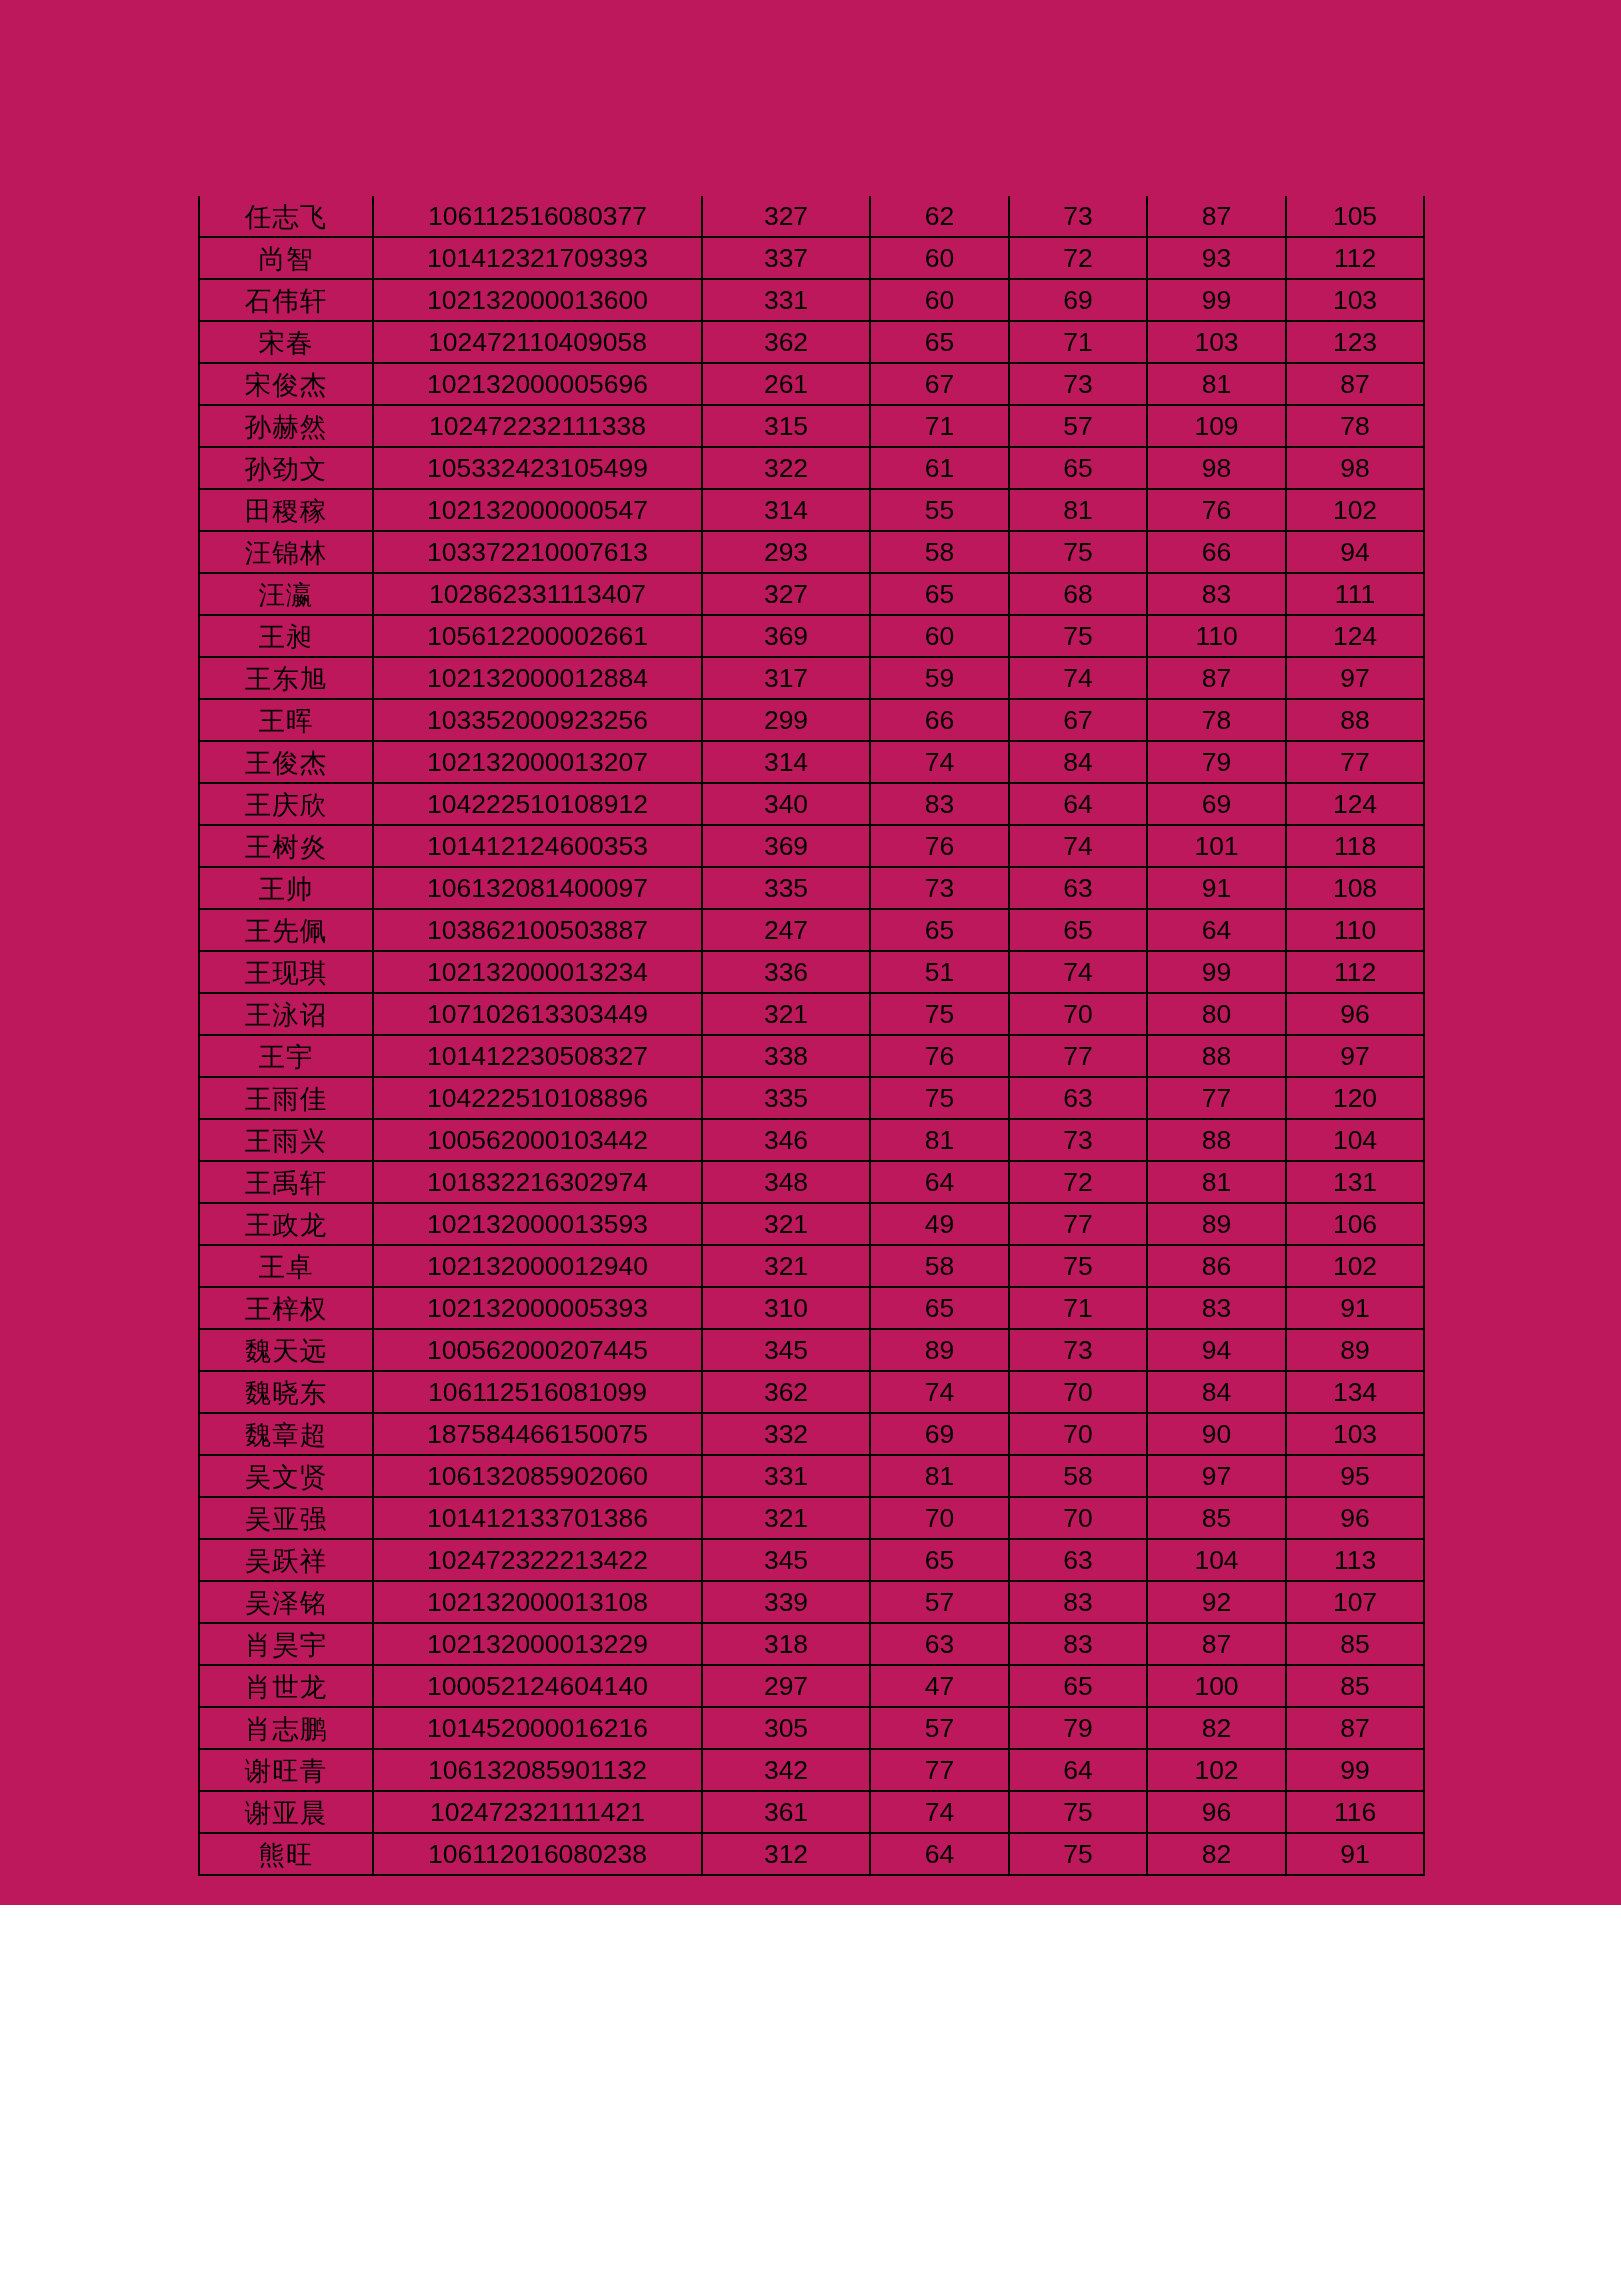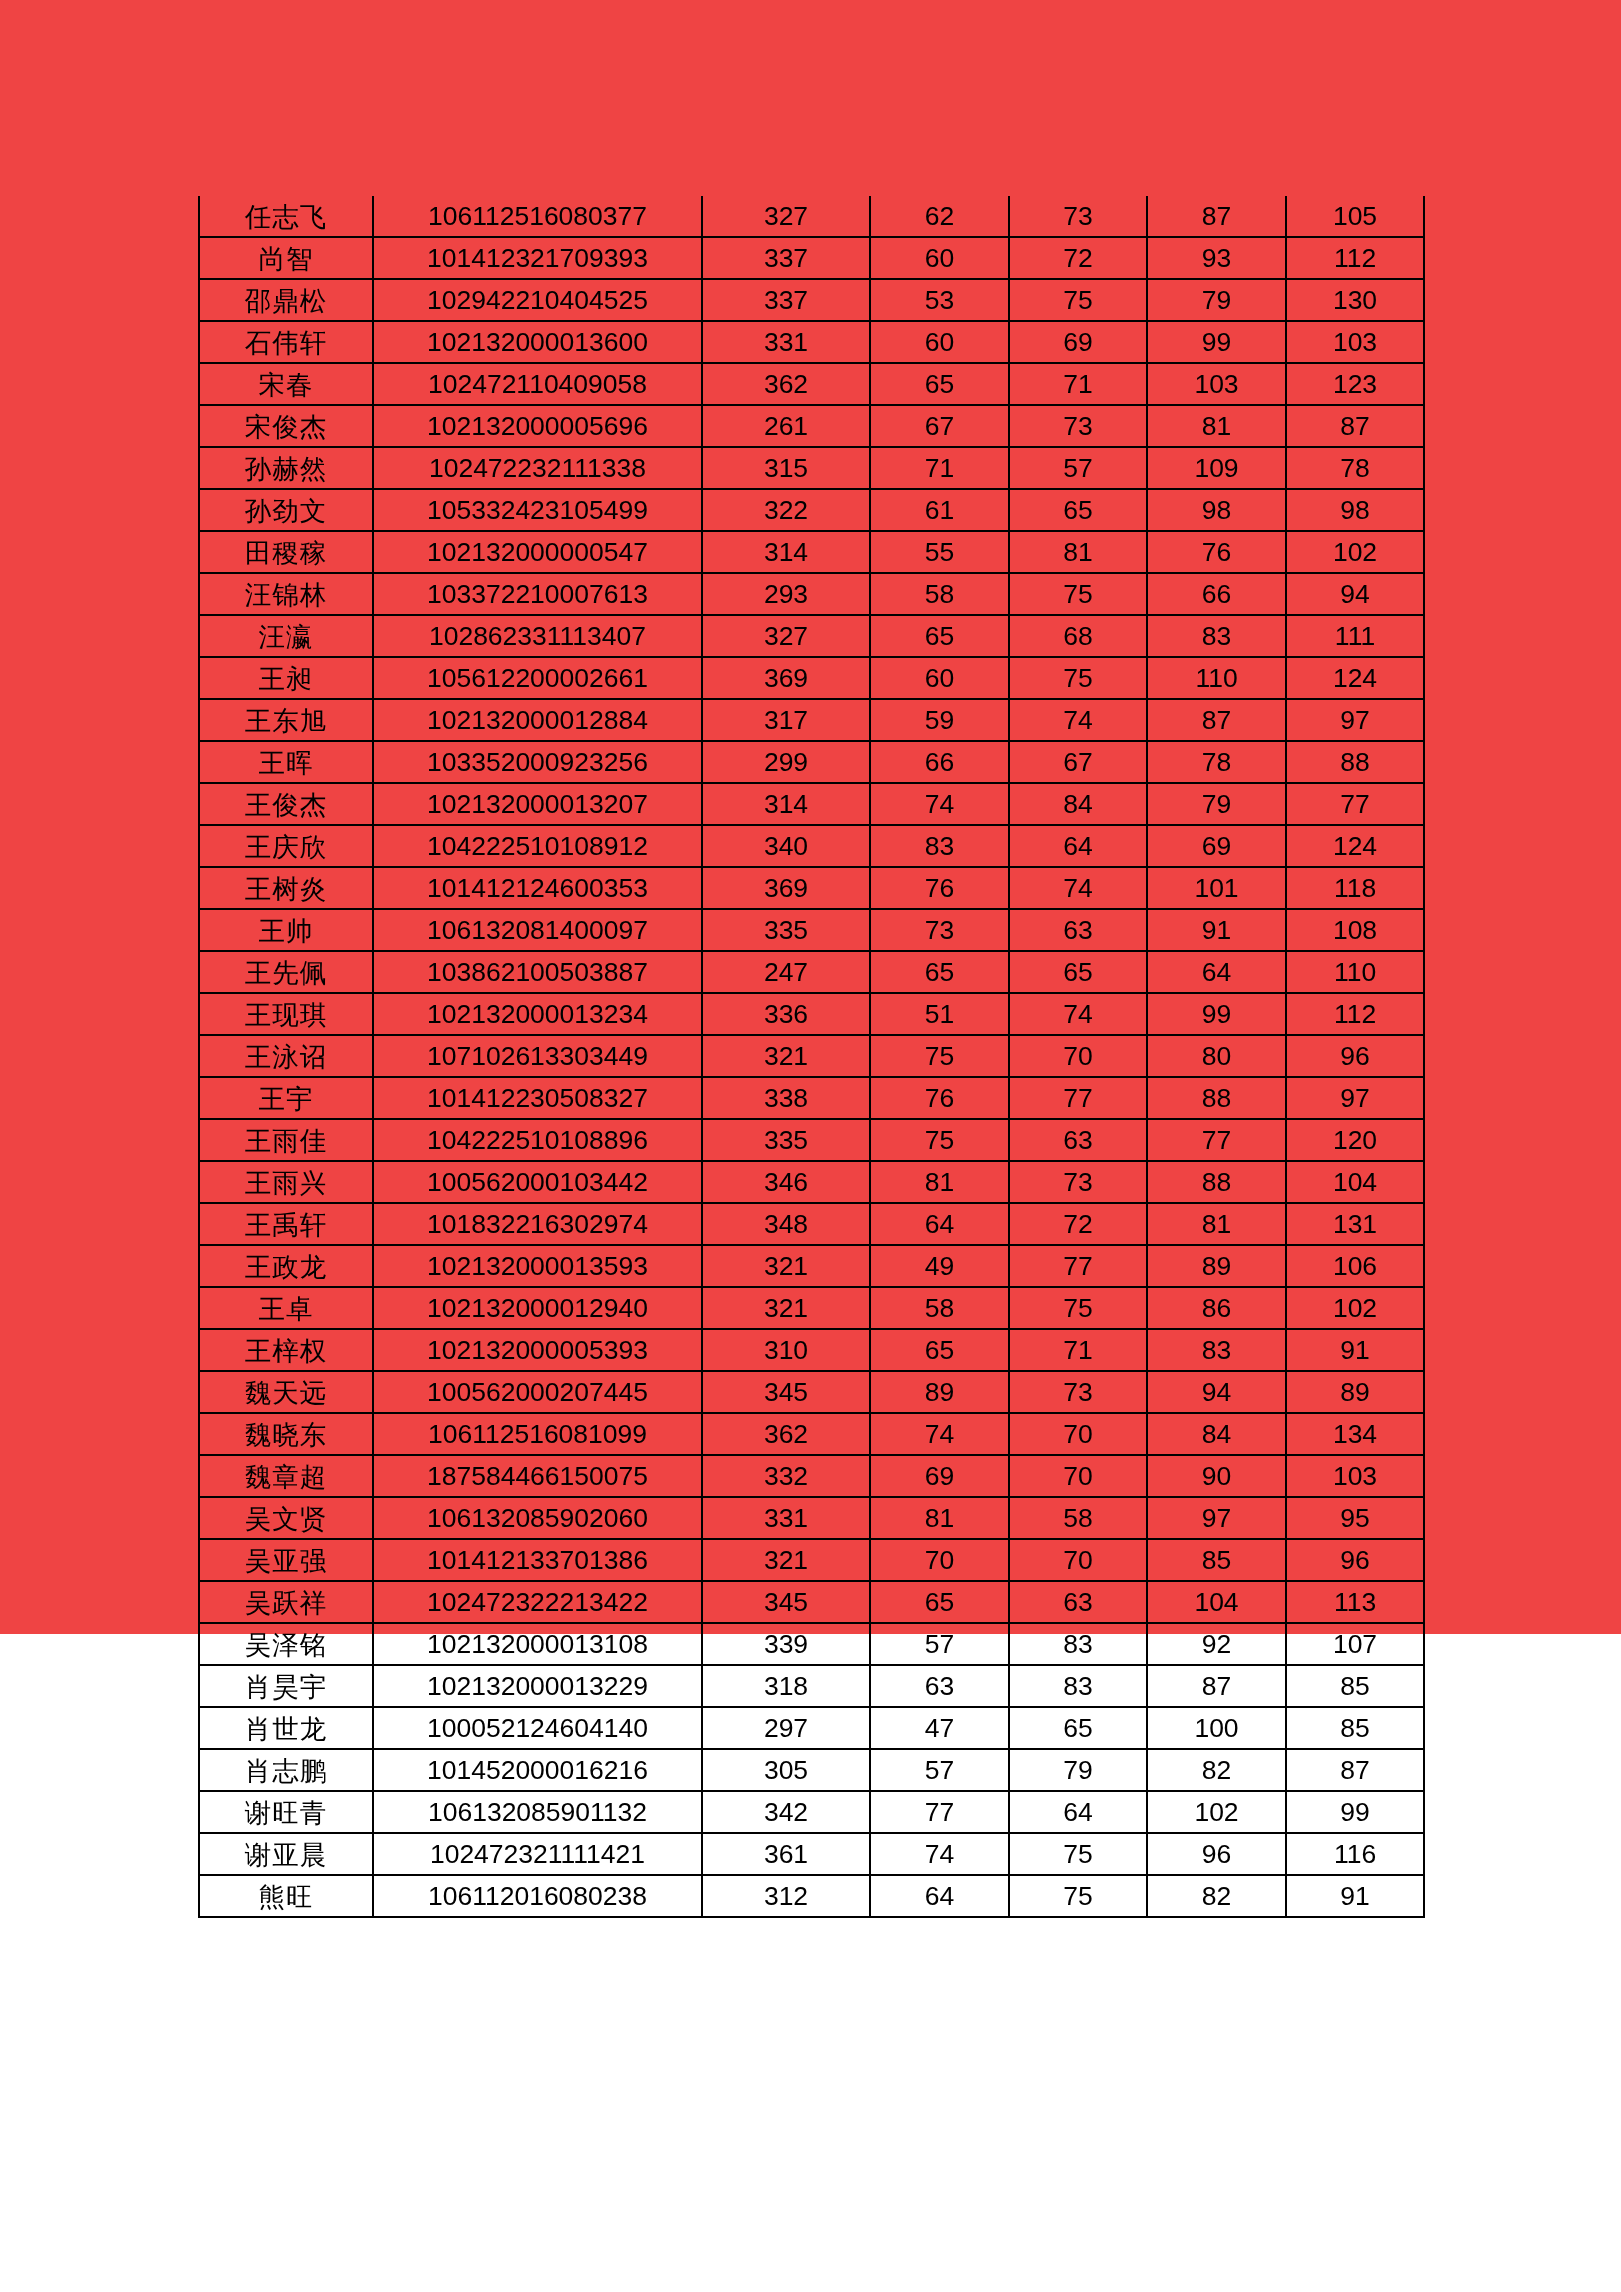--- a/index.html
+++ b/index.html
@@ -13,22 +13,22 @@
       position: relative;
       overflow: hidden;
       font-family: "Liberation Sans", "DejaVu Sans", sans-serif;
       color: #000000;
     }
     .page {
       position: absolute;
       left: 0;
       top: 0;
       width: 1621px;
-      height: 1634px;
-      background: #ef4444;
+      height: 1905px;
+      background: #be185d;
     }
     table.scores {
       position: absolute;
       left: 198px;
       top: 196px;
       border-collapse: collapse;
       table-layout: fixed;
       width: 1226px;
     }
     table.scores td {
@@ -85,29 +85,20 @@
         <tr>
           <td class="name">尚智</td>
           <td>101412321709393</td>
           <td>337</td>
           <td>60</td>
           <td>72</td>
           <td>93</td>
           <td>112</td>
         </tr>
         <tr>
-          <td class="name">邵鼎松</td>
-          <td>102942210404525</td>
-          <td>337</td>
-          <td>53</td>
-          <td>75</td>
-          <td>79</td>
-          <td>130</td>
-        </tr>
-        <tr>
           <td class="name">石伟轩</td>
           <td>102132000013600</td>
           <td>331</td>
           <td>60</td>
           <td>69</td>
           <td>99</td>
           <td>103</td>
         </tr>
         <tr>
           <td class="name">宋春</td>

